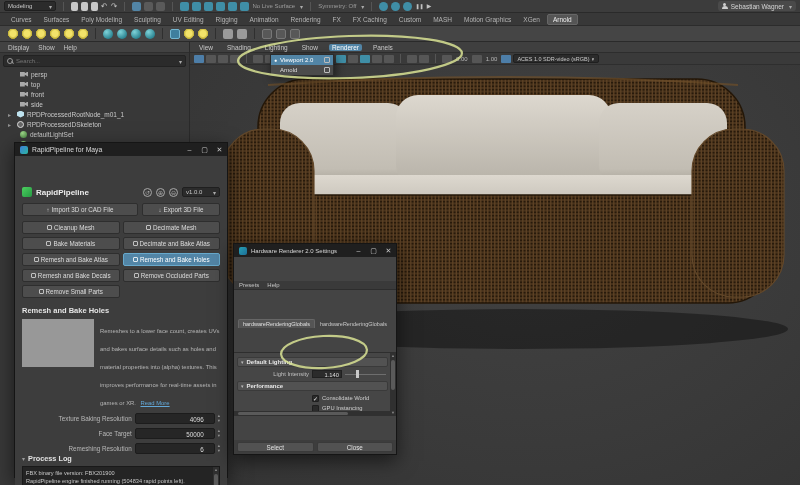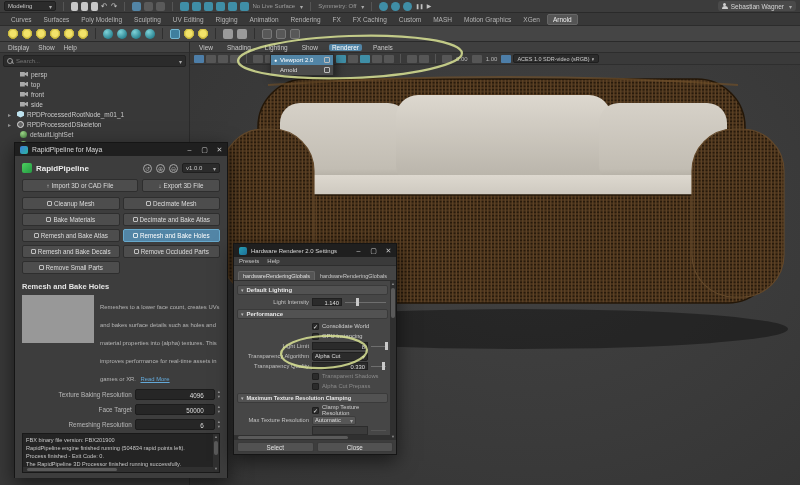--- a/index.html
+++ b/index.html
@@ -66,21 +66,21 @@
   #aces span { white-space:nowrap; overflow:hidden; text-overflow:ellipsis; font-size:5.5px; }
 
   
   #renderer-menu { position:absolute; left:80px; top:12px; width:64px; background:#4b4b4b; border:1px solid #2c2c2c; box-shadow:2px 3px 8px rgba(0,0,0,.5); z-index:20; }
   .rm-item { height:10px; display:flex; align-items:center; gap:3px; padding:0 3px; font-size:6px; color:#ddd; }
   .rm-item.selected { background:#5285a6; color:#fff; }
   .rm-bullet { font-size:5px; }
   .optbox { margin-left:auto; width:6px; height:6px; border:1px solid #bbb; border-radius:1px; }
 
   
-  .win { position:absolute; background:#3d3d3d; border:1px solid #151515; box-shadow:0 6px 18px rgba(0,0,0,.55); display:flex; flex-direction:column; }
+  .win { position:absolute; background:#3d3d3d; border:1px solid #151515; box-shadow:0 6px 18px rgba(0,0,0,.55); display:flex; flex-direction:column;gap:24px; }
   .titlebar { height:13px; background:#1f1f1f; display:flex; align-items:center; gap:4px; padding-left:5px; flex:0 0 auto; }
   .titlebar .wtitle { font-size:6.8px; color:#d8d8d8; white-space:nowrap; }
   .wctrl { margin-left:auto; display:flex; height:13px; }
   .wbtn { width:15px; height:13px; font-size:7px; color:#c5c5c5; display:flex; align-items:center; justify-content:center; }
   .app-ic { width:8px; height:8px; border-radius:2px; }
   .app-ic.rp { background:linear-gradient(135deg,#3d7dd8,#2bb7a0); }
   .app-ic.maya { background:linear-gradient(135deg,#27a0b4,#1c6e98); }
 
   
   #rp-win { left:14px; top:142px; width:214px; height:336px; z-index:30; }
@@ -468,20 +468,24 @@
         </div>
     </div>
     <div class="rp-field">
       <label>Remeshing Resolution</label>
       <div class="rp-input">6</div>
       <div class="spin">
           <span>▴</span>
           <span>▾</span>
         </div>
     </div>
+    <div id="rp-log-title">
+      <span class="tw">▾</span>
+      <span>Process Log</span>
+    </div>
     <div id="rp-log">
       <div class="log-line">FBX binary file version: FBX201900</div>
       <div class="log-line">RapidPipeline engine finished running (504834 rapid points left).</div>
       <div class="log-line">Process finished - Exit Code: 0.</div>
       <div class="log-line">The RapidPipeline 3D Processor finished running successfully.</div>
       <div class="vscroll">
           <span class="up">▲</span>
           <span class="thumb"></span>
           <span class="dn">▼</span>
         </div>

